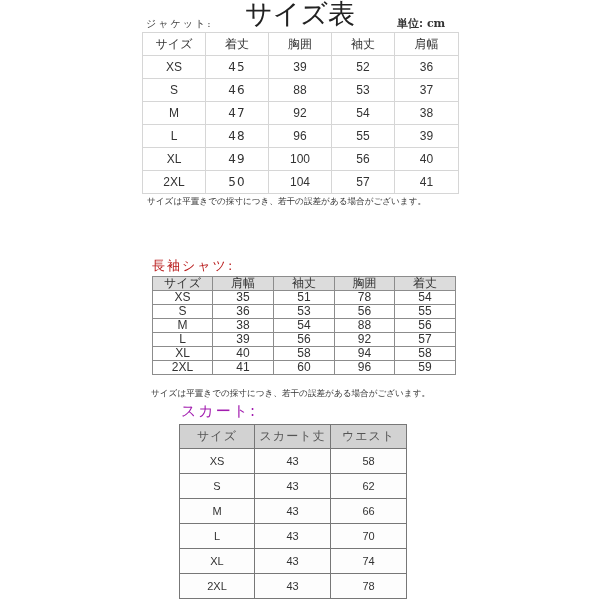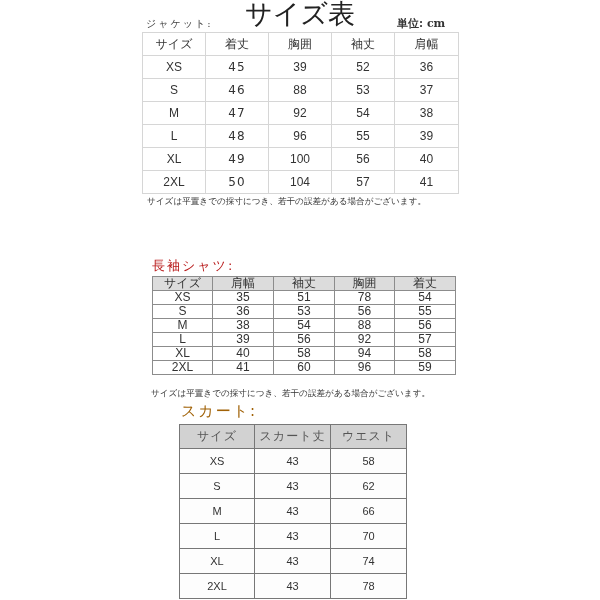--- a/index.html
+++ b/index.html
@@ -20,21 +20,21 @@
   .note1 { left: 147px; top: 196px; font-size: 8.6px; color: #333; }
 
   
   .lbl2 { left: 152px; top: 257px; font-size: 13px; letter-spacing: 2px; color: #b91c1c; }
   .t2 { left: 152px; top: 276px; width: 303px; }
   .t2 td, .t2 th { border: 1px solid #8c8c8c; height: 13px; line-height: 13px; font-size: 12px; color: #333; font-family: "Liberation Sans", sans-serif; }
   .t2 th { background: #dcdcdc; }
   .note2 { left: 151px; top: 388px; font-size: 8.6px; color: #333; }
 
   
-  .lbl3 { left: 181px; top: 402px; font-size: 15px; letter-spacing: 2px; color: #a16207; }
+  .lbl3 { left: 181px; top: 402px; font-size: 15px; letter-spacing: 2px; color: #a21caf; }
   .unit3 { left: 350px; top: 427px; font-size: 9px; color: #444; letter-spacing: 1px; text-decoration: underline; }
   .t3 { left: 179px; top: 424px; width: 227px; }
   .t3 td, .t3 th { border: 1px solid #777; height: 24px; font-size: 11px; color: #333; font-family: "Liberation Sans", sans-serif; }
   .t3 th { background: #d2d2d2; height: 23px; color: #555; font-size: 12px; letter-spacing: 1px; }
   .t3 td { background: #fdfdfd; }
 </style>
 </head>
 <body>
 
 <div class="abs title">サイズ表</div>

